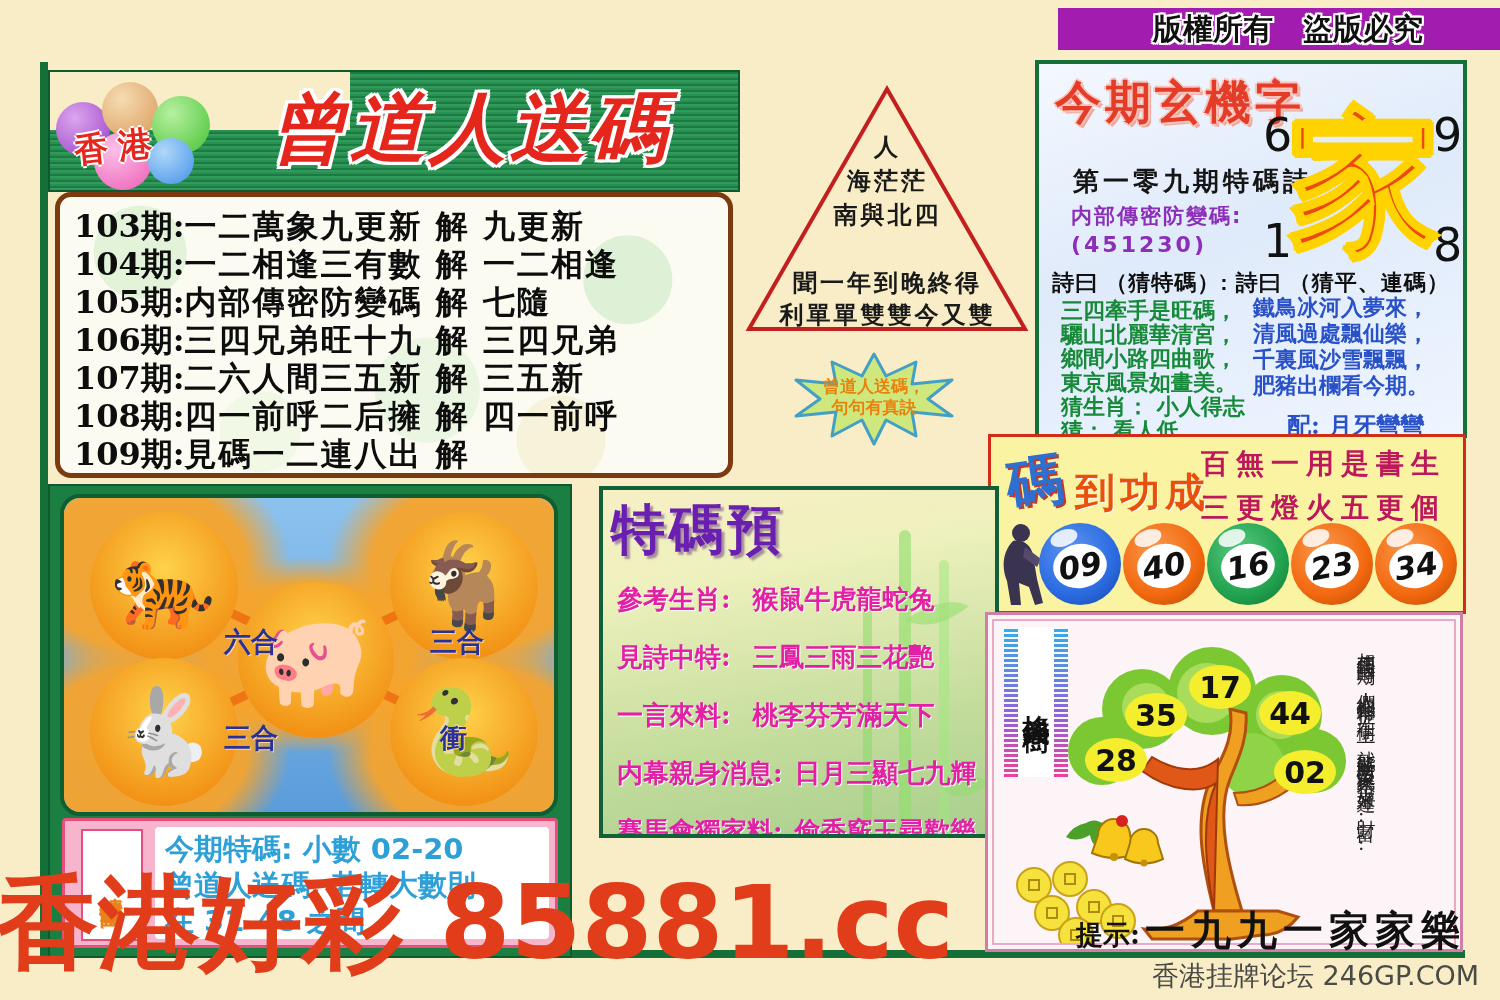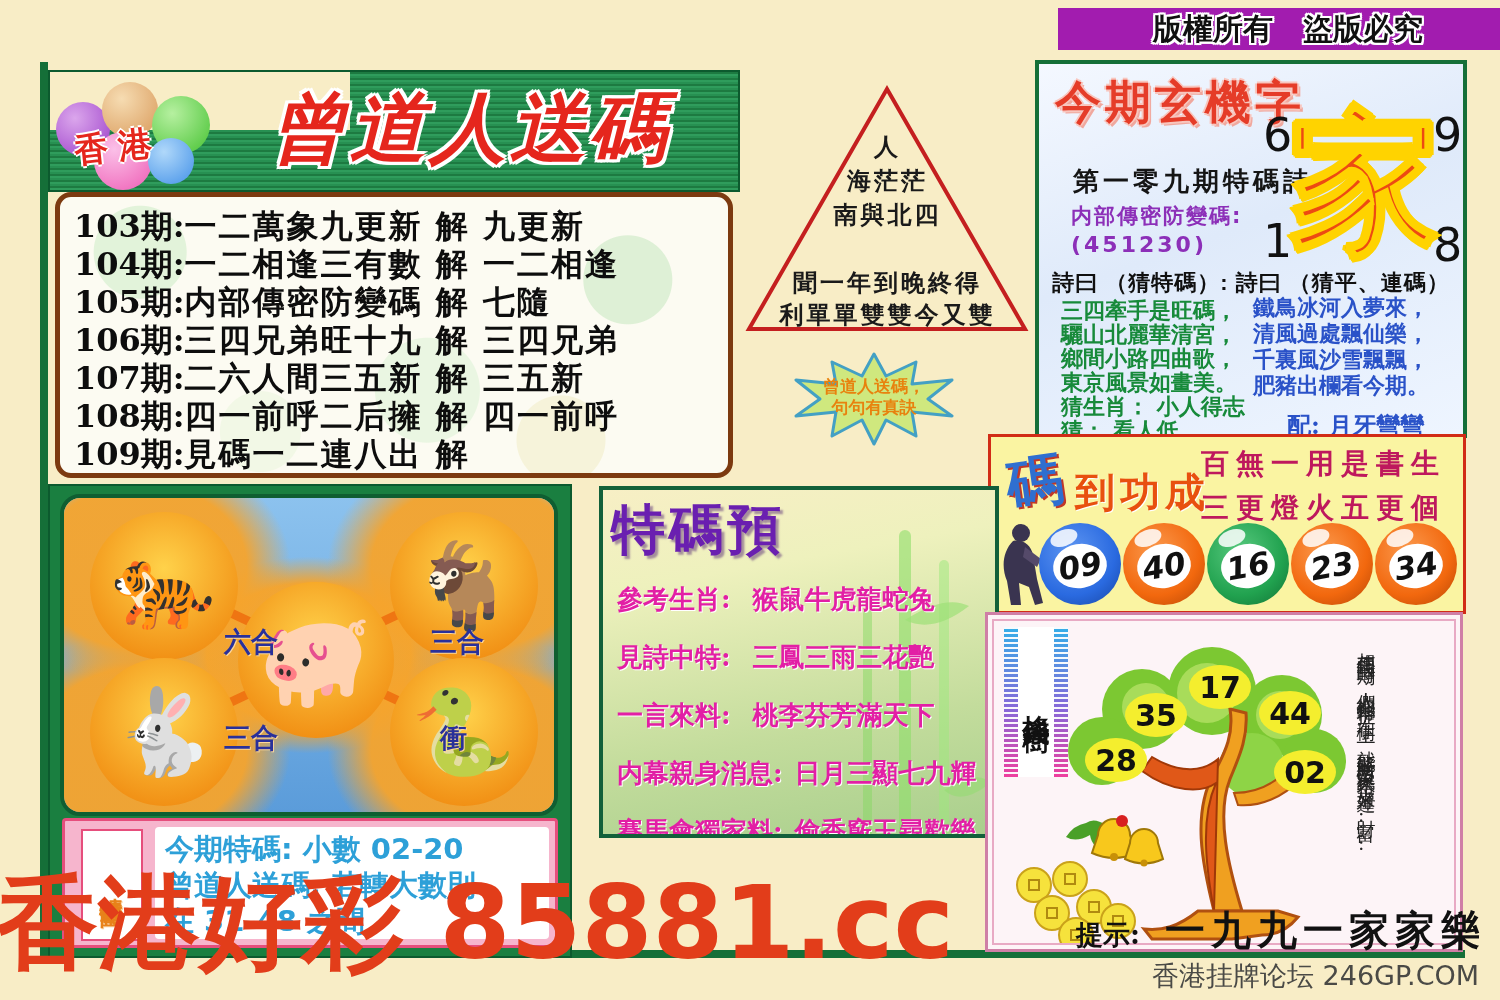--- a/index.html
+++ b/index.html
@@ -172,21 +172,21 @@
   .tree-svg{left:14px;top:28px;width:360px;height:300px;}
   .tnum{position:absolute;width:62px;height:44px;background:#f4ee2e;border-radius:50%;
     display:flex;align-items:center;justify-content:center;font-weight:bold;font-size:30px;color:#111;}
   .tn0{left:201px;top:50px;} .tn1{left:137px;top:78px;} .tn2{left:271px;top:76px;}
   .tn3{left:97px;top:123px;} .tn4{left:286px;top:135px;}
   .tree-legend{left:366px;top:22px;height:300px;writing-mode:vertical-rl;
     font-family:"DejaVu Serif",serif;font-size:19px;color:#222;letter-spacing:3px;}
   .tree-legend span{margin:0 5px;}
   .tree-hint{left:88px;top:288px;white-space:nowrap;}
   .hint-label{font-family:"DejaVu Serif",serif;font-weight:bold;font-size:27px;color:#111;}
-  .hint-text{font-family:"DejaVu Serif",serif;font-weight:bold;font-size:40px;color:#111;letter-spacing:6px;margin-left:20px;}
+  .hint-text{font-family:"DejaVu Serif",serif;font-weight:bold;font-size:40px;color:#111;letter-spacing:6px;}
 
   
   .watermark{left:-4px;top:856px;font-weight:bold;font-size:102px;color:#e23d1a;
     white-space:nowrap;letter-spacing:0px;z-index:60;}
   .footer{left:1152px;top:958px;font-size:27px;color:#4a4a46;white-space:nowrap;}
 </style>
 </head>
 <body>
 
 <div id="page">

